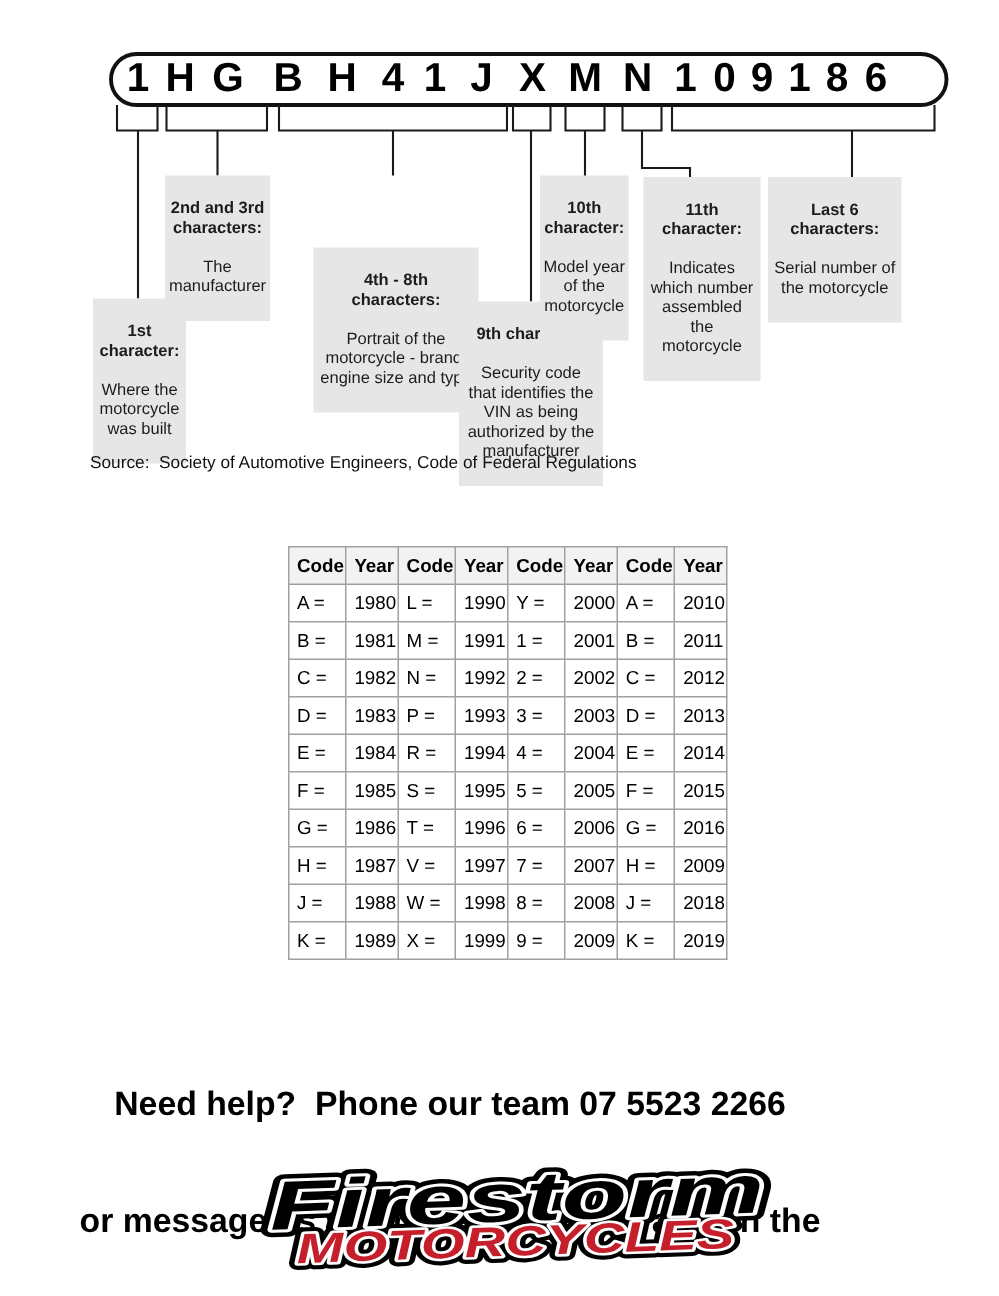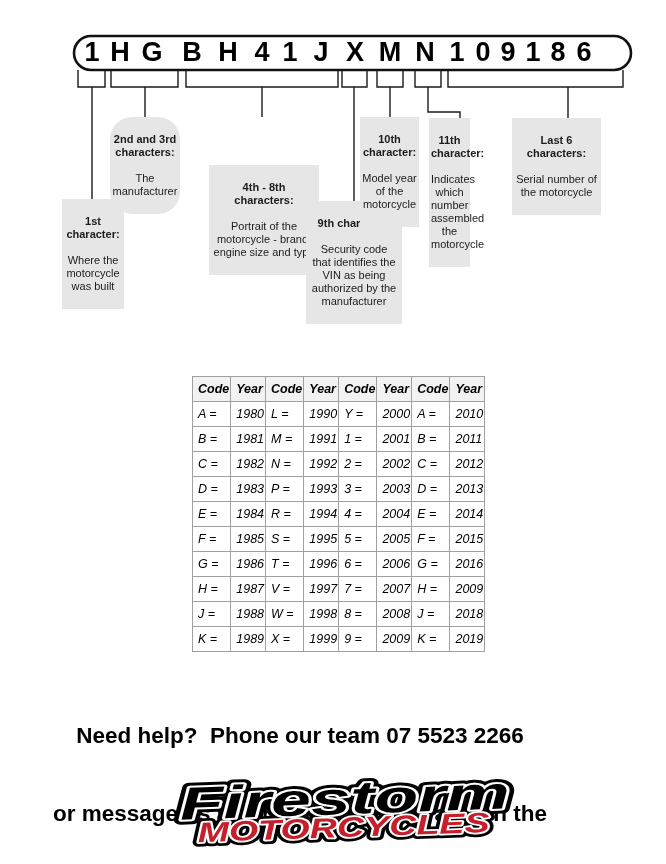--- a/index.html
+++ b/index.html
@@ -22,34 +22,34 @@
   }
 
   
   .label-box {
     position:absolute; background:var(--box-bg,#e6e6e6);
     font-size:11px; line-height:13px; text-align:center; color:#1c1c1c;
     padding:3px 2px; box-sizing:border-box; white-space:pre-line;
   }
   .label-box .box-title { font-weight:bold; }
   .box-first    { left:62px;  top:199px; width:62px;  }
-  .box-second   { left:110px; top:117px; width:70px;border-radius:22px;  }
+  .box-second   { left:110px; top:117px; width:70px;  }
   .box-fourth   { left:209px; top:117px; width:110px;margin-top:48px; }
   .box-ninth    { left:306px; top:201px; width:96px;  }
   .box-tenth    { left:360px; top:117px; width:59px;  }
-  .box-eleventh { left:429px; top:118px; width:41px;  }
+  .box-eleventh { left:429px; top:118px; width:78px;  }
   .box-last     { left:512px; top:118px; width:89px;  }
 
   .source-note {
     position:absolute; left:60px; top:303px; font-size:11.5px; color:#111;
     white-space:pre-wrap;
   }
 
   
-  .table-wrap { position:absolute; left:192px; top:376px;font-style:italic; }
+  .table-wrap { position:absolute; left:192px; top:364px; }
   table.year-table { border-collapse:collapse; table-layout:fixed; }
   table.year-table col.col-code { width:38px; }
   table.year-table col.col-year { width:32px; }
   table.year-table th, table.year-table td {
     border:1px solid var(--table-border,#a0a0a0);
     font-size:12.5px; line-height:16px; padding:4px 1px 4px 5px;
     text-align:left; white-space:nowrap; overflow:hidden;
   }
   table.year-table th { font-weight:bold; background:#f2f2f2; }
 
@@ -149,20 +149,21 @@
 the
 motorcycle</div>
   </div>
   <div class="label-box box-last">
     <div class="box-title">Last 6
 characters:</div>
     <div class="box-body">Serial number of
 the motorcycle</div>
   </div>
 
+  <div class="source-note">Source:  Society of Automotive Engineers, Code of Federal Regulations</div>
 
   <div class="table-wrap">
     <table class="year-table">
       <colgroup>
         <col class="col-code">
           <col class="col-year">
         <col class="col-code">
           <col class="col-year">
         <col class="col-code">
           <col class="col-year">

